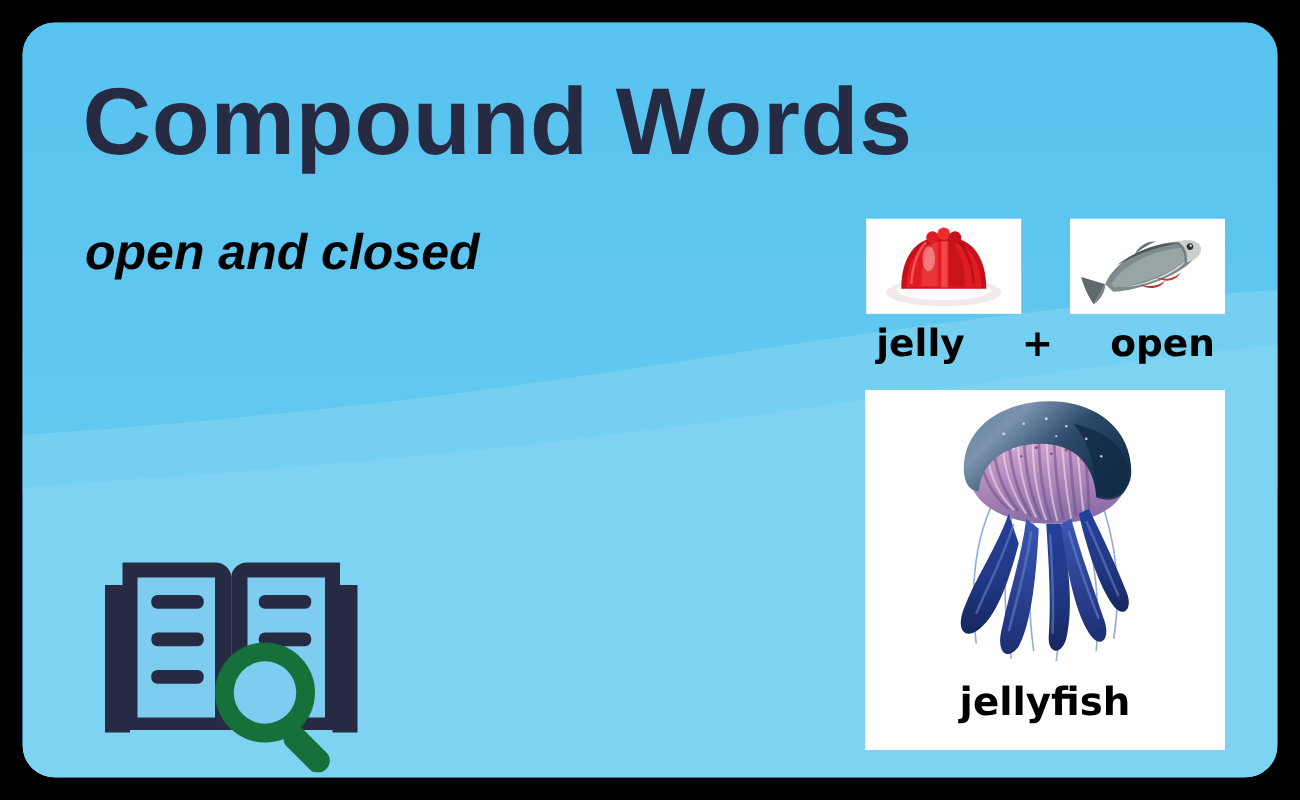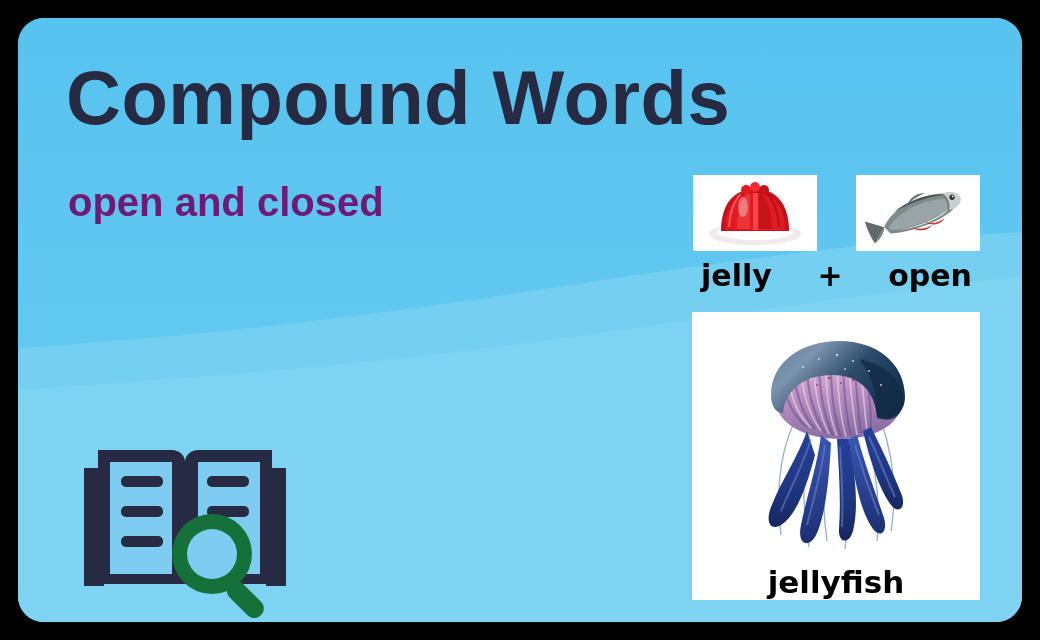--- a/index.html
+++ b/index.html
@@ -66,22 +66,23 @@
     color: #262a42;
     line-height: 1.05;
     white-space: nowrap;
   }
   .subtitle {
     position: absolute;
     left: 50px;
     top: 162px;
     font-size: 40px;
     font-weight: 700;
-    color: #701a75;
+    color: #000000;
     white-space: nowrap;
+    font-style: italic;
   }
 
   
   .book-icon {
     position: absolute;
     left: 62px;
     top: 410px;
     width: 210px;
     height: 190px;
   }
@@ -107,21 +108,21 @@
     height: 76px;
   }
   .card-compound {
     left: 674px;
     top: 294px;
     width: 288px;
     height: 288px;
     display: flex;
     flex-direction: column;
     align-items: center;
-    justify-content: flex-end;
+    justify-content: flex-start;
   }
 
   .card-art { width: 100%; height: 100%; display: block; }
   .card-compound .art-wrap {
     width: 100%;
     height: 230px;
     display: flex;
     align-items: center;
     justify-content: center;
   }

